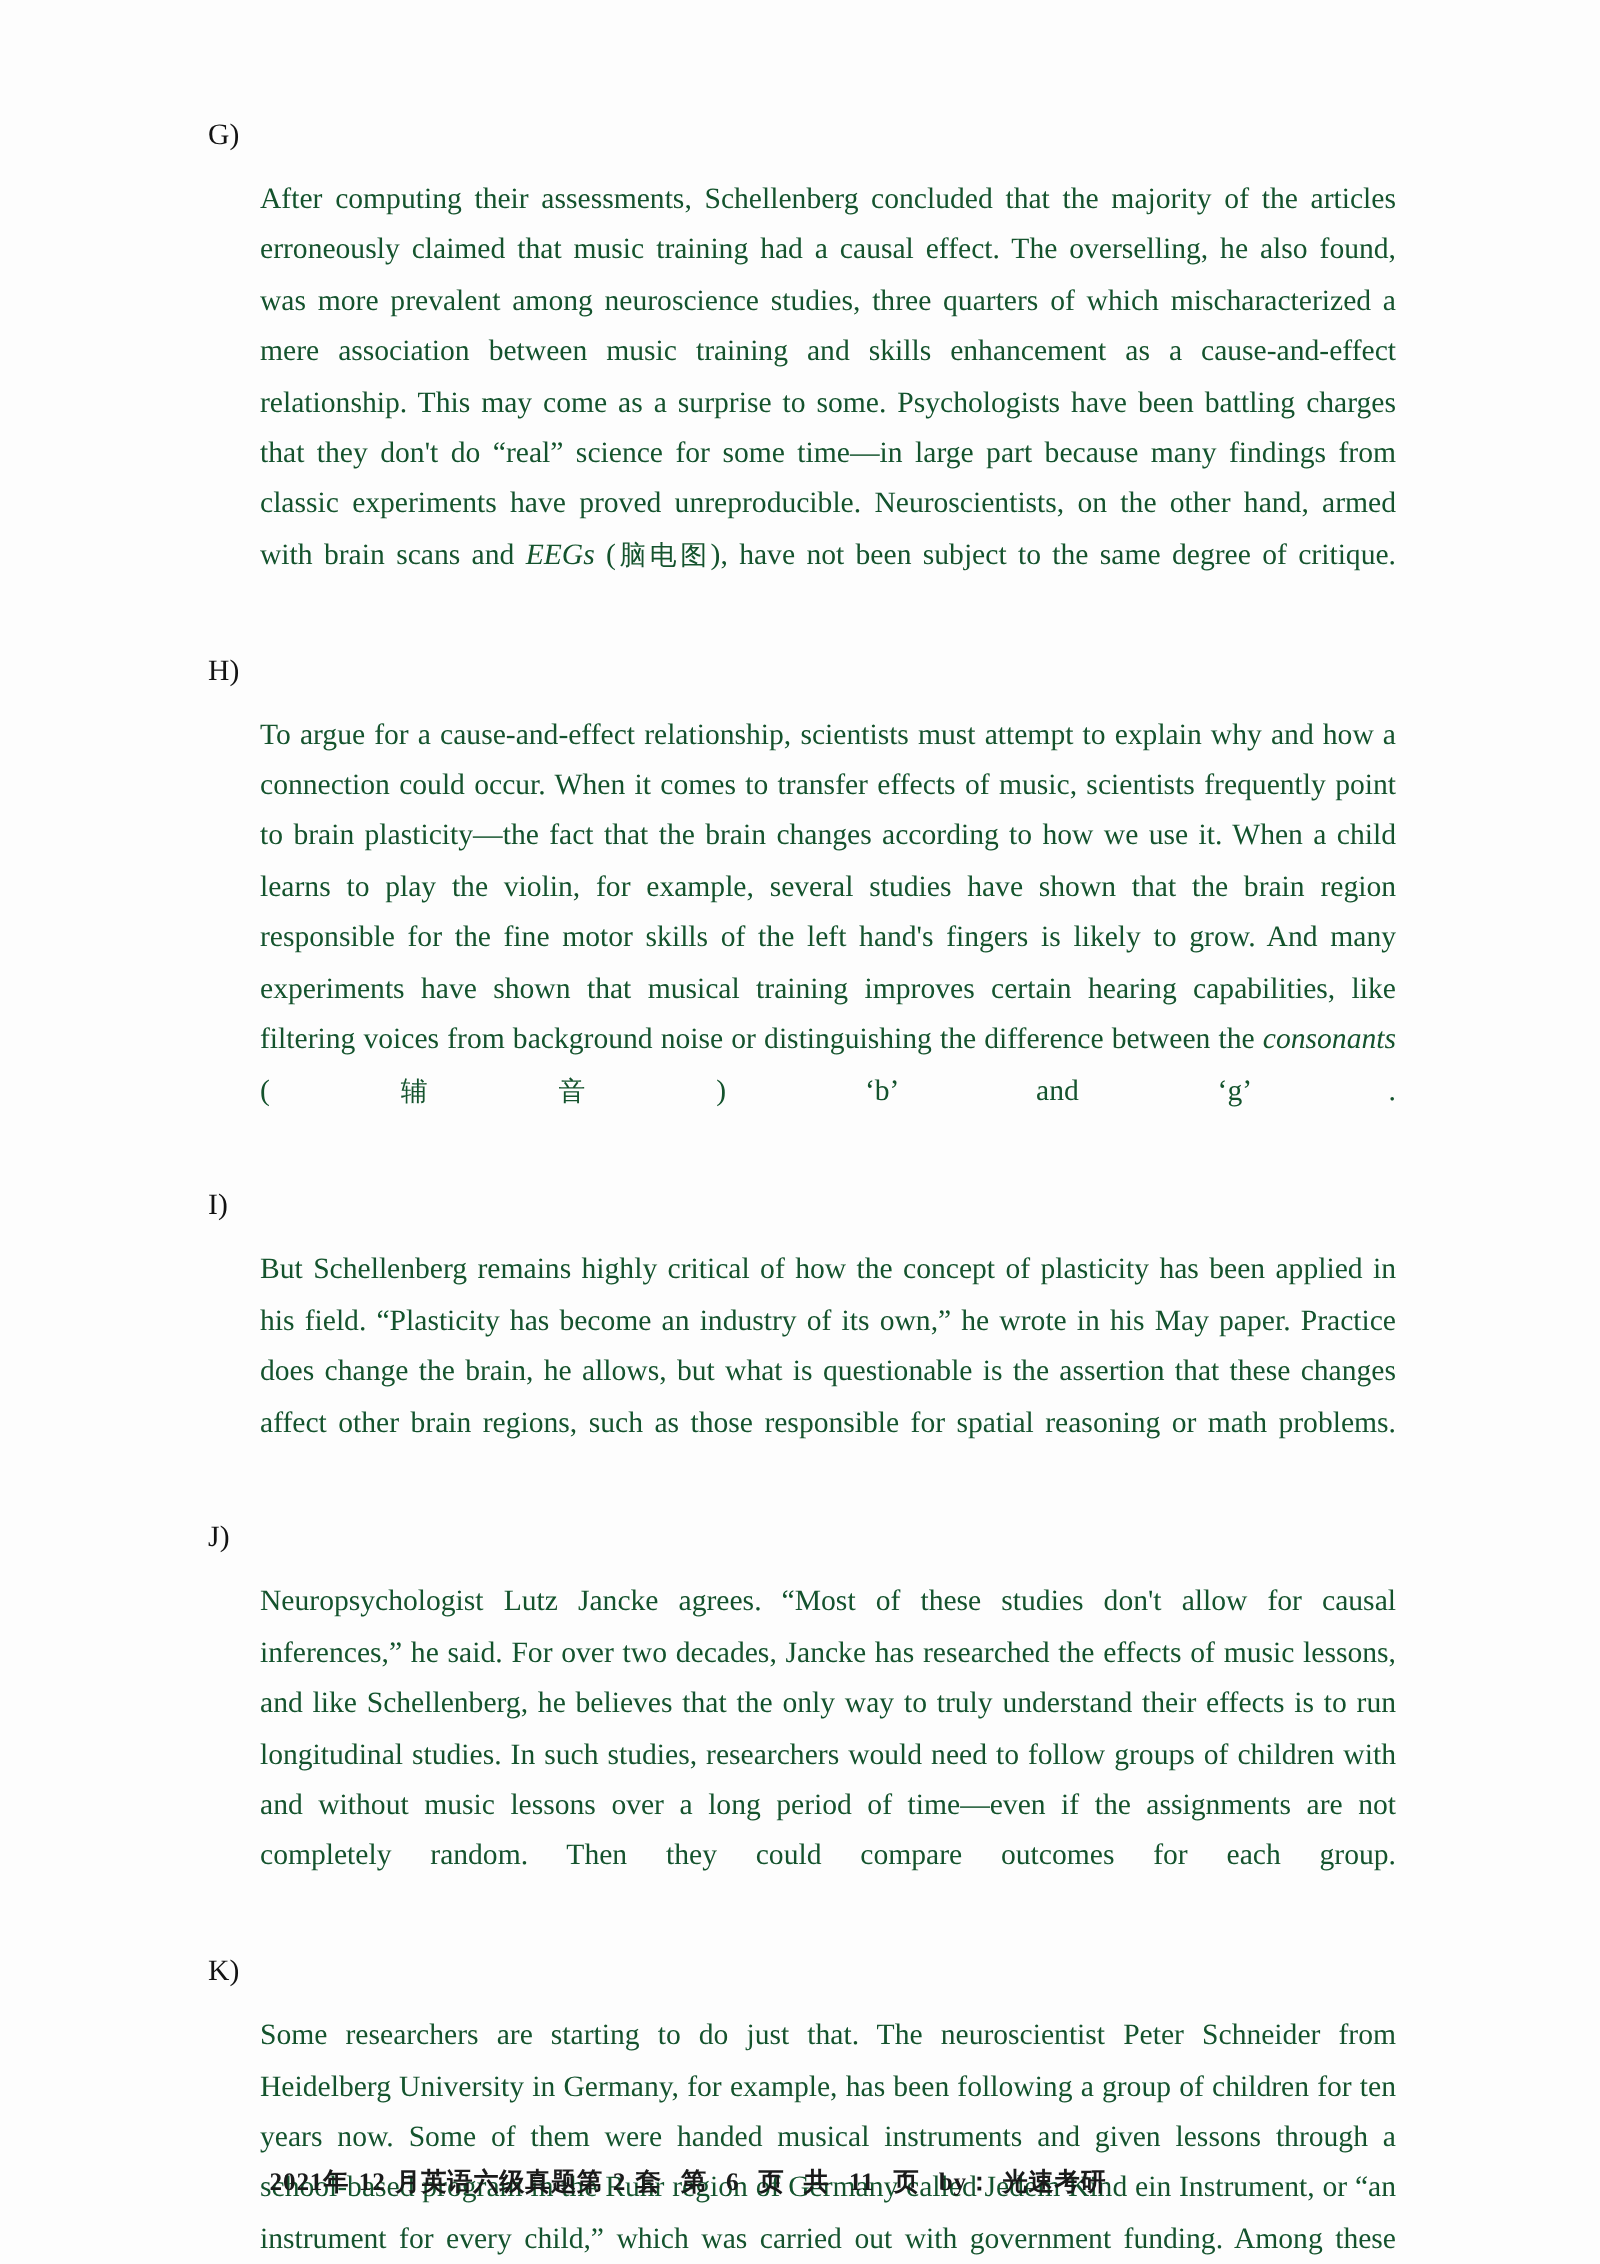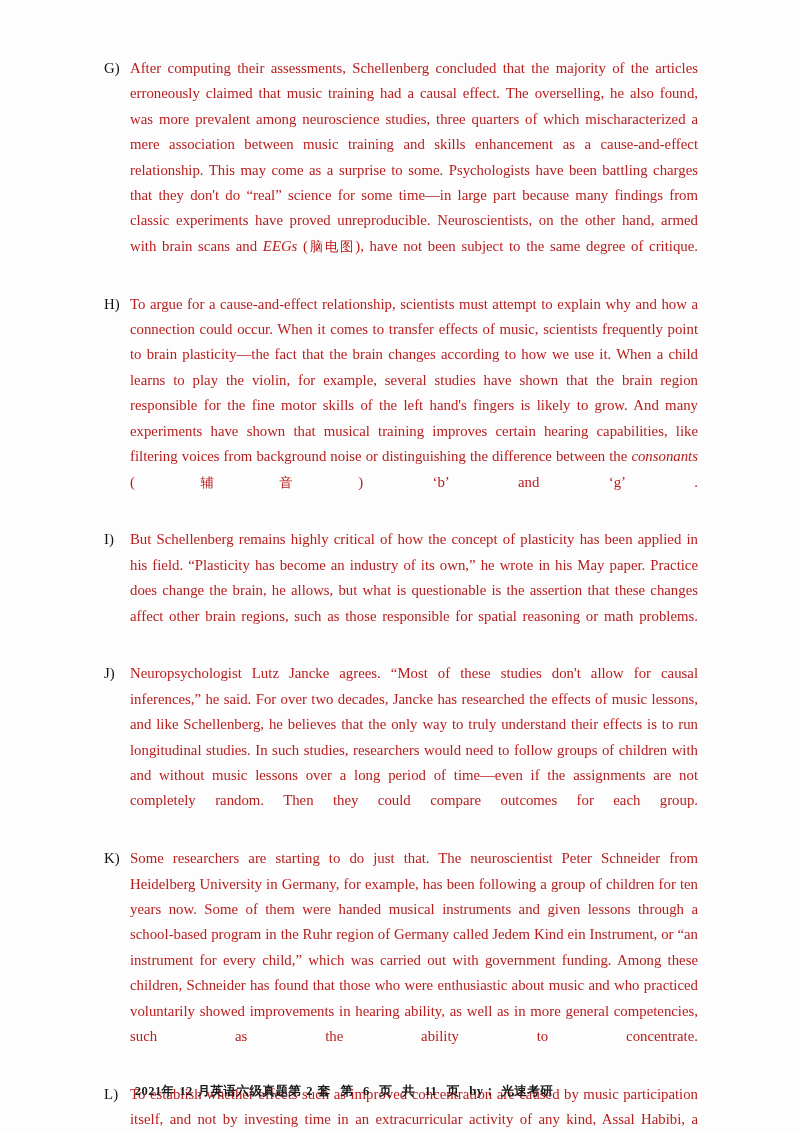--- a/index.html
+++ b/index.html
@@ -42,23 +42,24 @@
     line-height: 25.4px;
     color: #131313;
     letter-spacing: 0.1px;
   }
   .para-body {
     flex: 1 1 auto;
     font-size: 14.8px;
     line-height: 25.4px;
     text-align: justify;
     text-justify: inter-word;
-    color: #b91c1c;
+    color: #14532d;
     hyphens: none;
     word-spacing: 0.2px;
+    margin-top: 32px;
   }
   
   .para-body::after {
     content: "";
     display: inline-block;
     width: 100%;
   }
   .ital {
     font-style: italic;
   }

